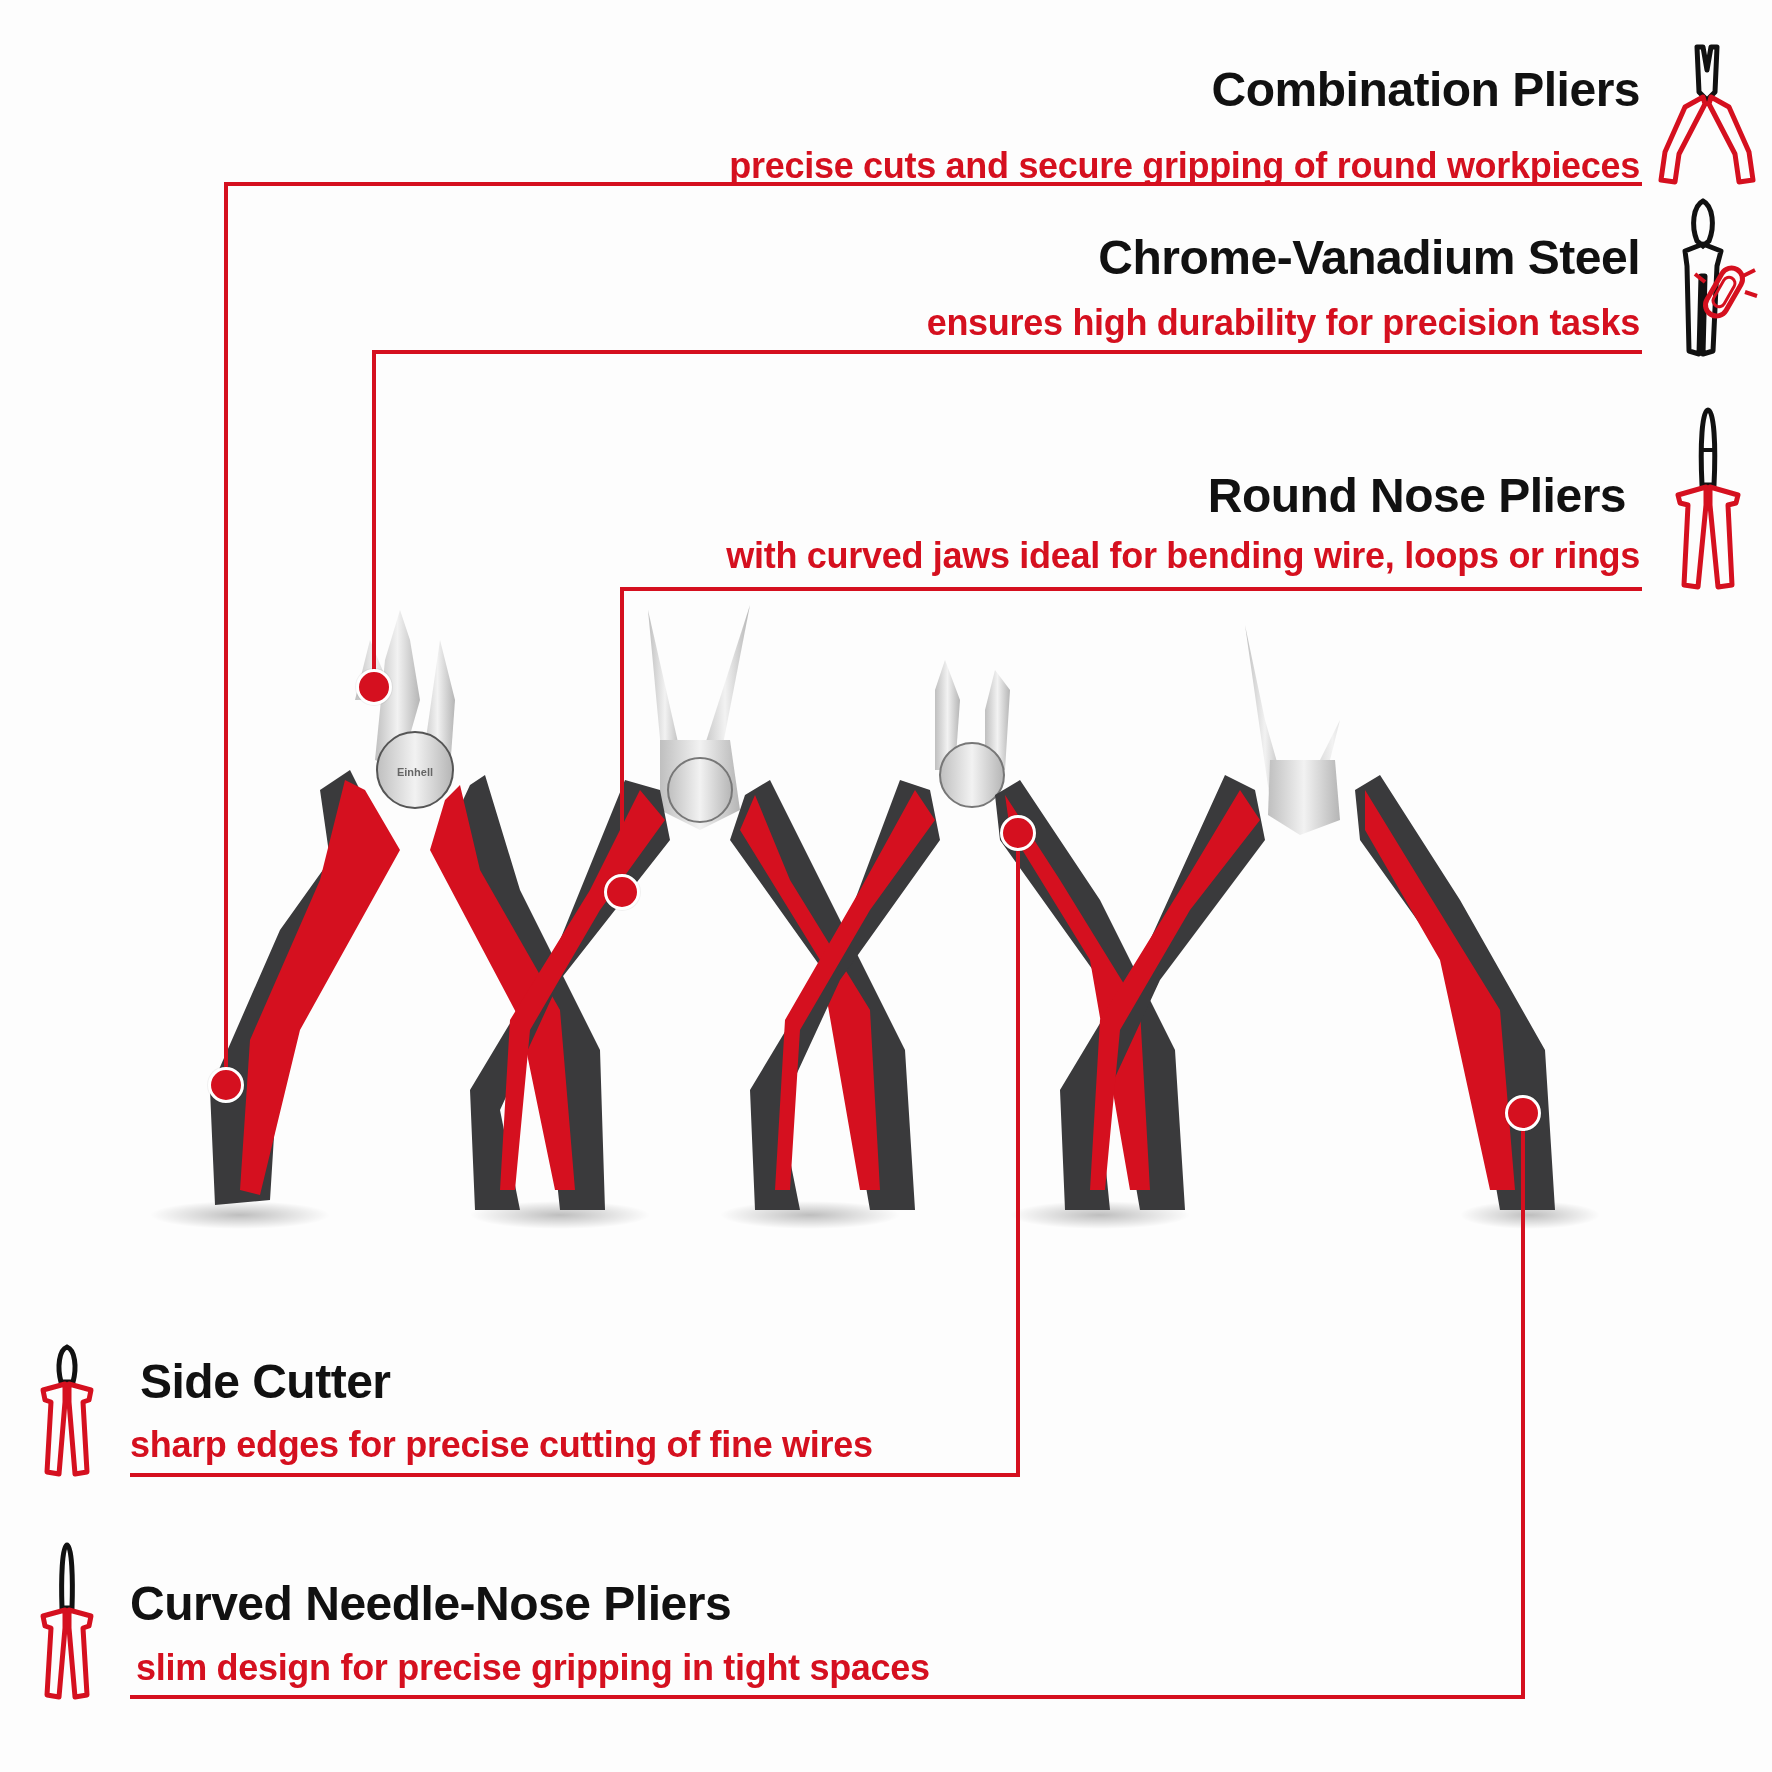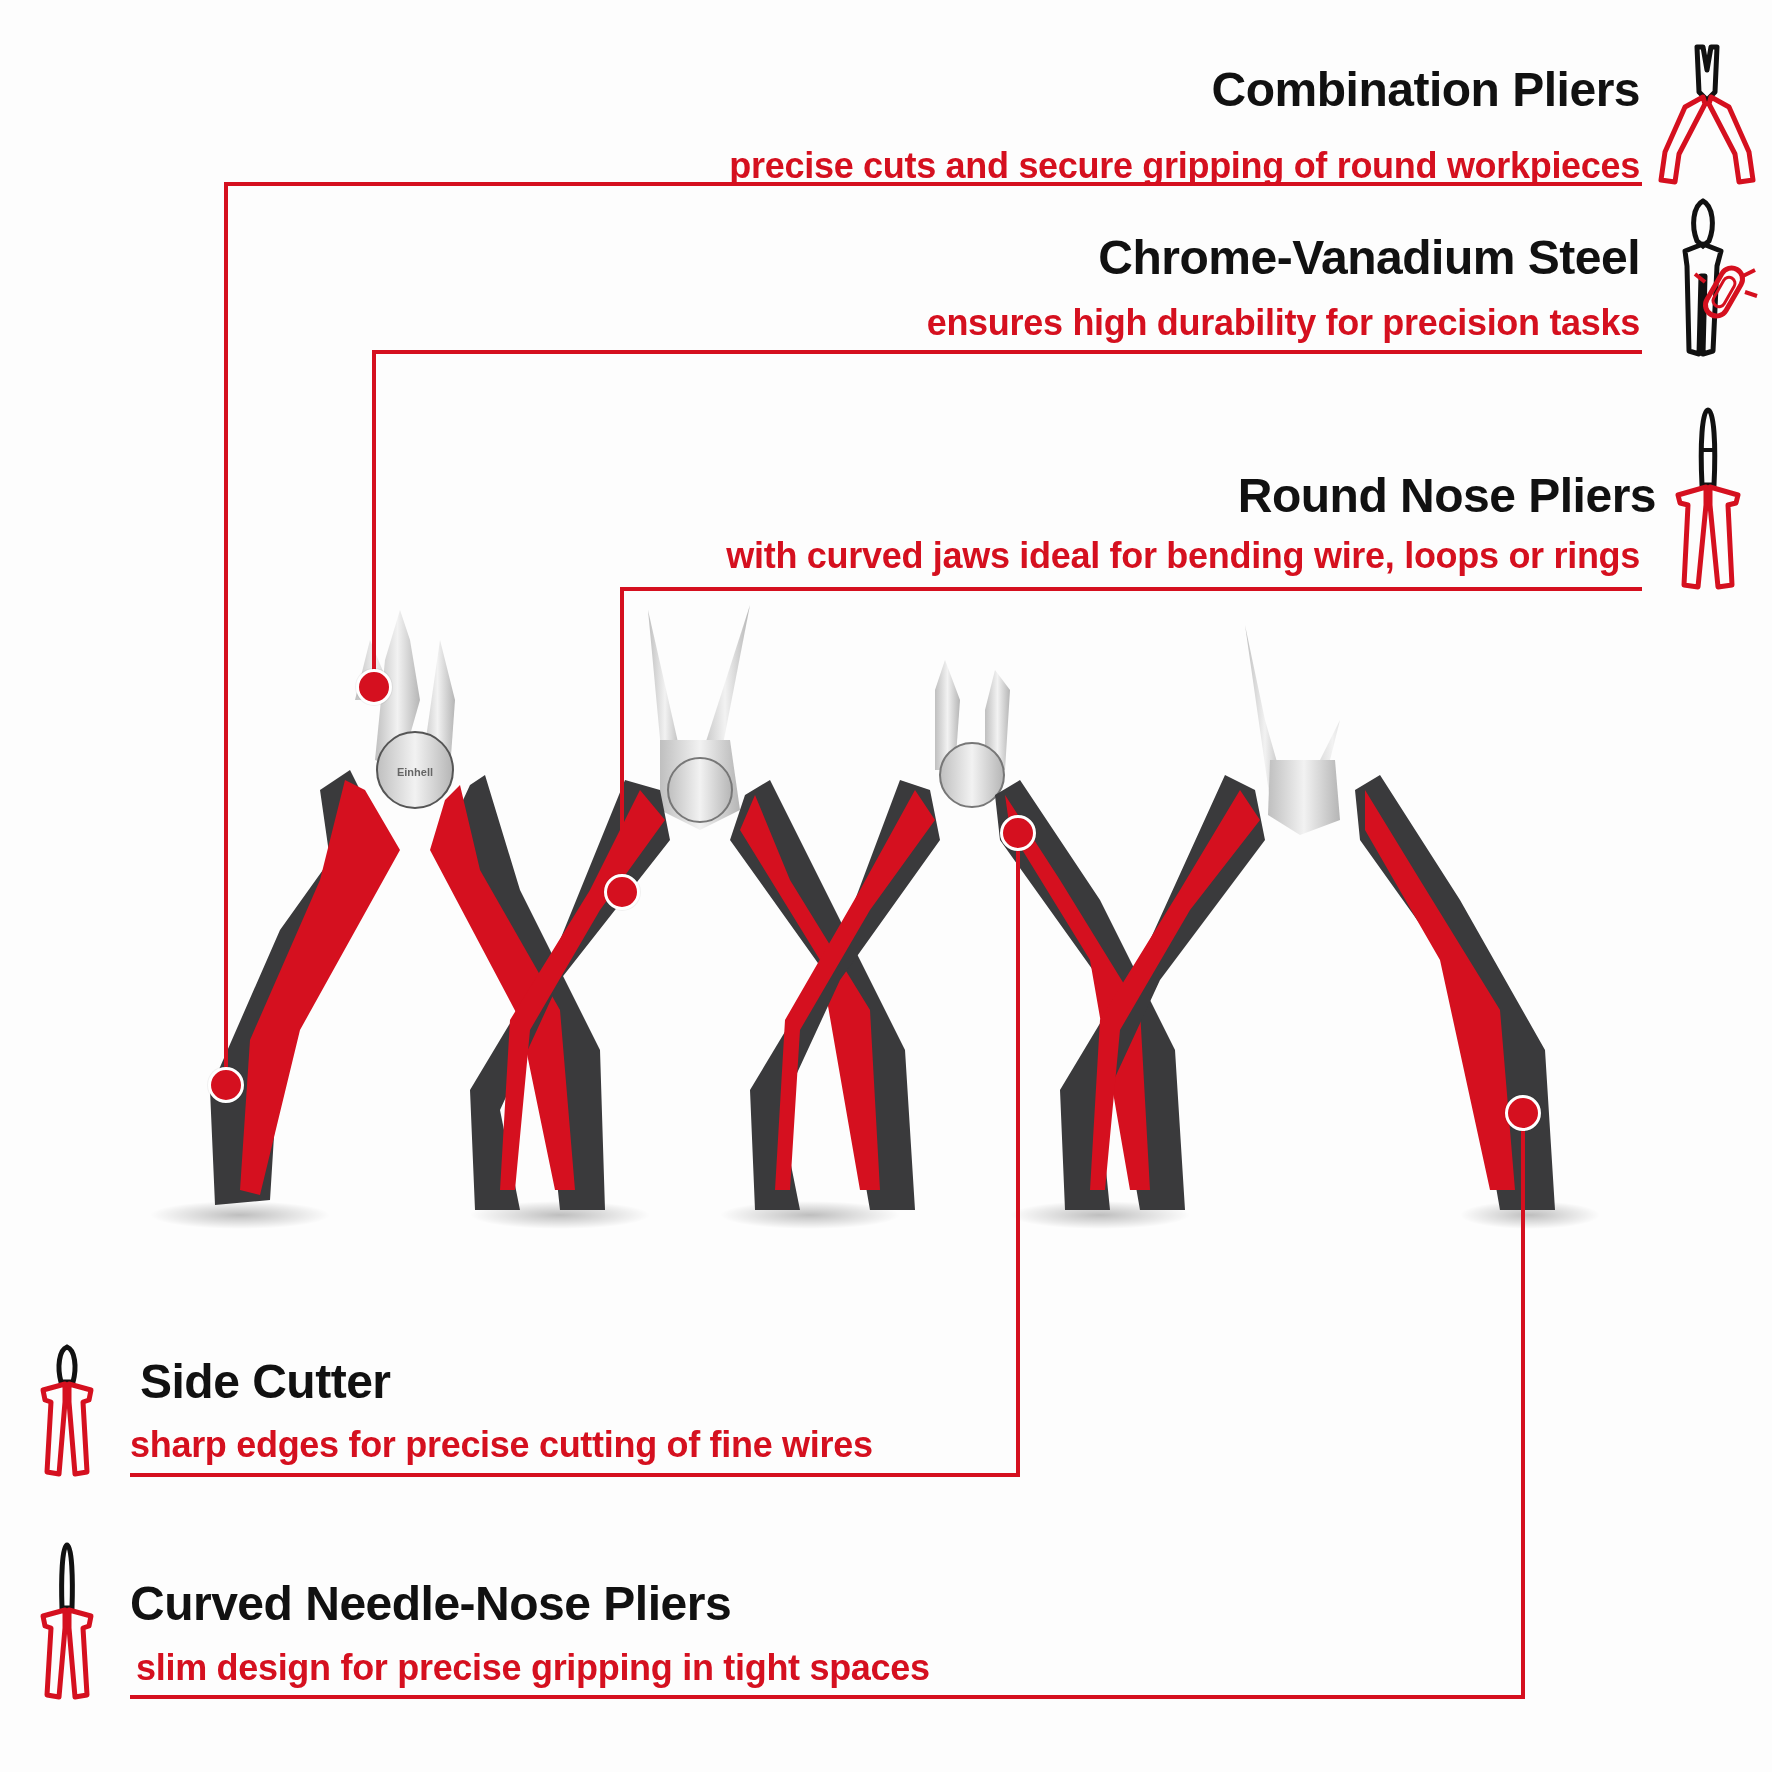--- a/index.html
+++ b/index.html
@@ -107,21 +107,21 @@
 <div class="dot" style="left:622px; top:892px;"></div>
 <div class="dot" style="left:1018px; top:833px;"></div>
 <div class="dot" style="left:1523px; top:1113px;"></div>
 
 <div class="title right" style="right:132px; top:66px;">Combination Pliers</div>
 <div class="sub right" style="right:132px; top:136px;margin-top:12px;">precise cuts and secure gripping of round workpieces</div>
 
 <div class="title right" style="right:132px; top:234px;margin-left:32px;">Chrome-Vanadium Steel</div>
 <div class="sub right" style="right:132px; top:305px;">ensures high durability for precision tasks</div>
 
-<div class="title right" style="right:116px; top:472px;">Round Nose Pliers</div>
+<div class="title right" style="right:146px; top:472px;">Round Nose Pliers</div>
 <div class="sub right" style="right:132px; top:538px;">with curved jaws ideal for bending wire, loops or rings</div>
 
 <div class="title" style="left:130px; top:1358px;margin-left:10px;">Side Cutter</div>
 <div class="sub" style="left:130px; top:1427px;">sharp edges for precise cutting of fine wires</div>
 
 <div class="title" style="left:130px; top:1580px;">Curved Needle-Nose Pliers</div>
 <div class="sub" style="left:136px; top:1650px;">slim design for precise gripping in tight spaces</div>
 
 <svg class="icon" style="left:1655px; top:42px;" width="105" height="145" viewBox="0 0 105 145">
   <path d="M42 5 L48 5 L52 28 L56 5 L62 5 L60 50 L52 58 L44 50 Z" fill="none" stroke="#111" stroke-width="5" stroke-linejoin="round"></path>

